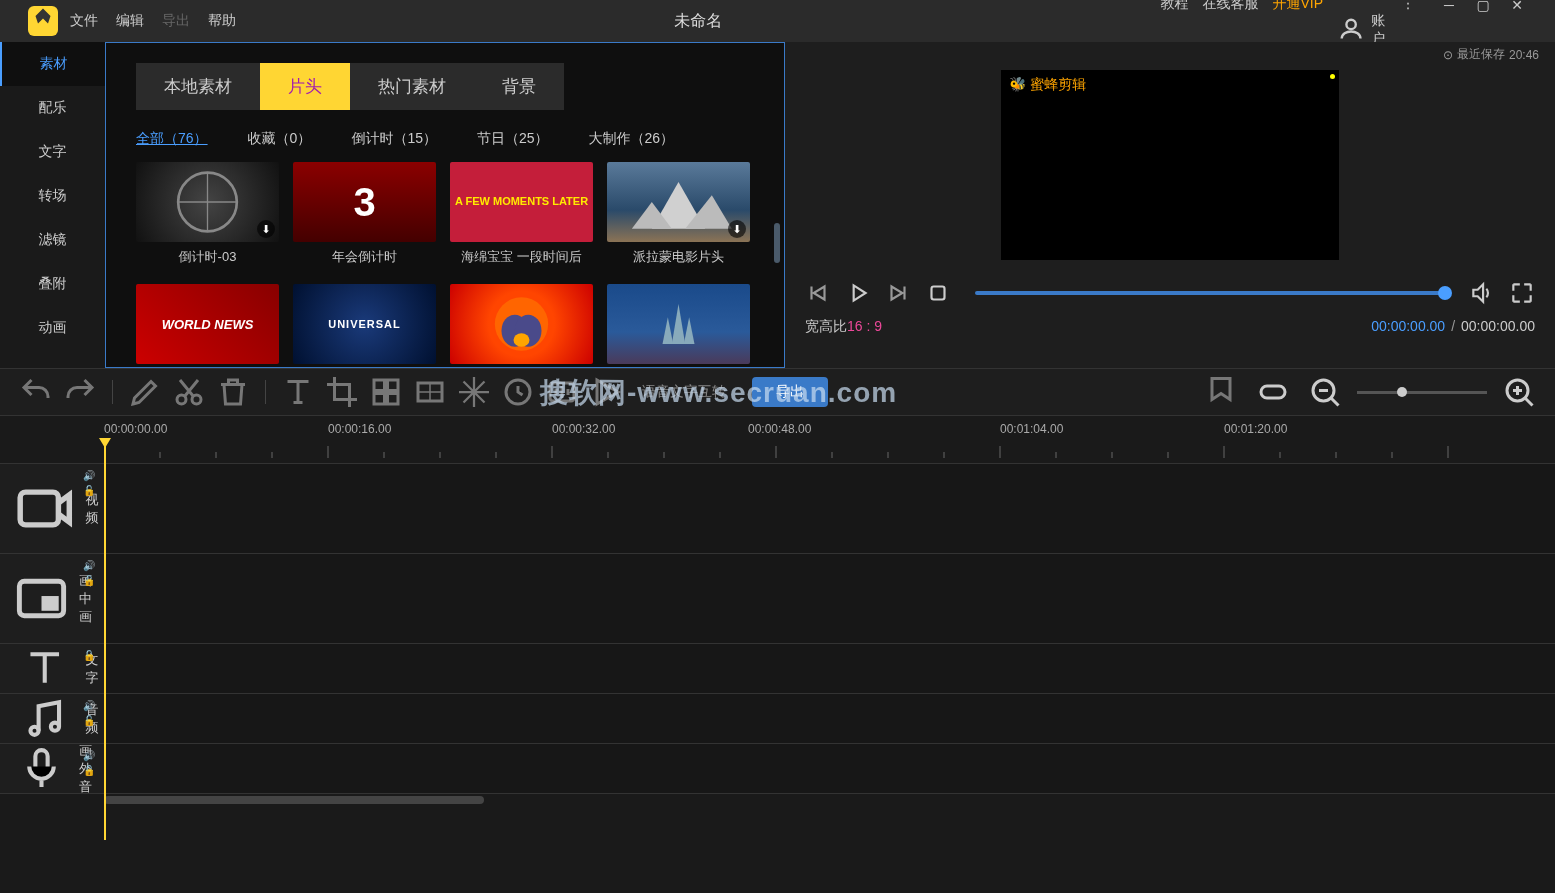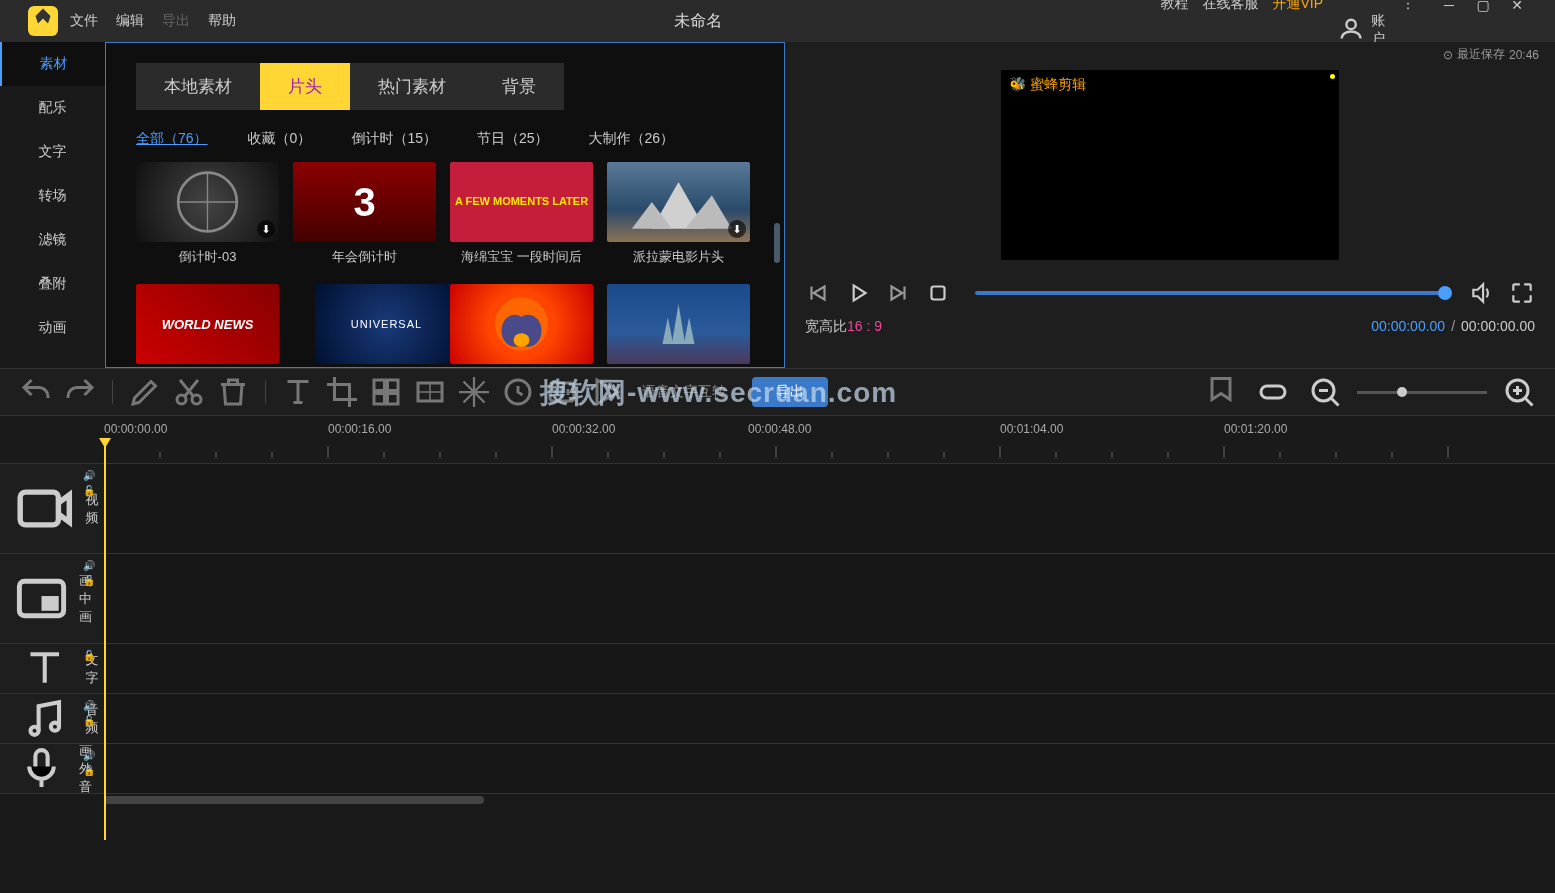--- a/index.html
+++ b/index.html
@@ -175,21 +175,21 @@
               <polygon points="55,50 75,25 90,50" fill="#bbb"></polygon>
             </svg>
             <div class="dl-icon">⬇</div>
           </div>
         <div class="thumb-label">派拉蒙电影片头</div>
       </div>
       <div class="thumb-item">
           <div class="thumb-img" style="background:linear-gradient(45deg,#c00,#800);font-weight:bold;font-style:italic;font-size:13px;text-align:center;">WORLD NEWS</div>
         </div>
       <div class="thumb-item">
-          <div class="thumb-img" style="background:radial-gradient(circle,#1a3a7a,#001030);font-weight:normal;letter-spacing:1px;margin-left:22px;">UNIVERSAL</div>
+          <div class="thumb-img" style="background:radial-gradient(circle,#1a3a7a,#001030);font-weight:bold;letter-spacing:1px;">UNIVERSAL</div>
         </div>
       <div class="thumb-item">
           <div class="thumb-img" style="background:radial-gradient(circle,#ff4500 40%,#c00);">
             <svg viewBox="0 0 100 60">
               <circle cx="50" cy="30" r="20" fill="#ff6500"></circle>
               <ellipse cx="45" cy="35" rx="10" ry="12" fill="#4a4a8a"></ellipse>
               <ellipse cx="55" cy="35" rx="10" ry="12" fill="#4a4a8a"></ellipse>
               <ellipse cx="50" cy="42" rx="6" ry="5" fill="#ffa500"></ellipse>
             </svg>
           </div>

